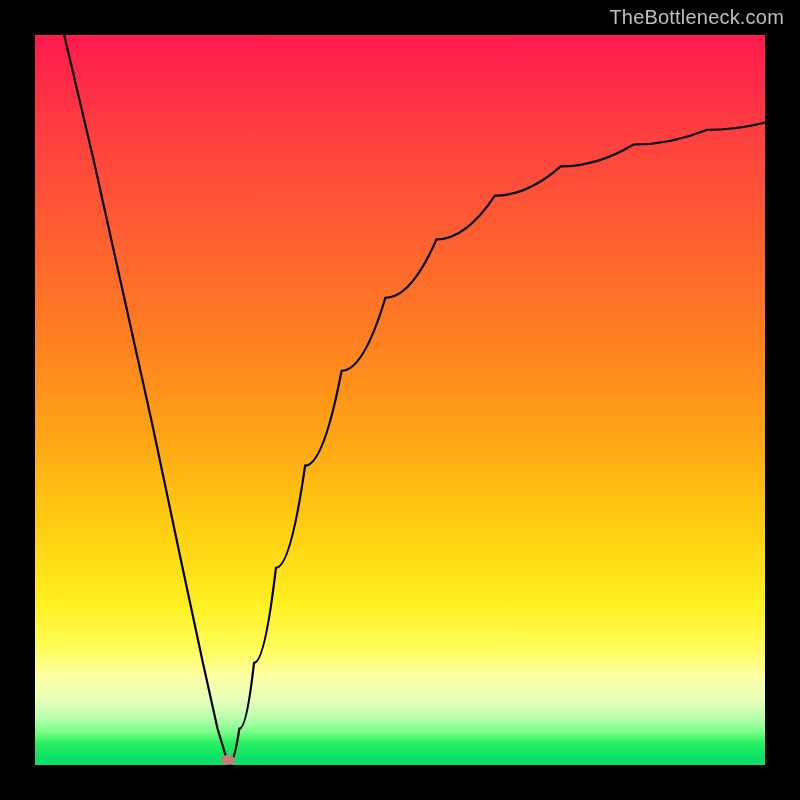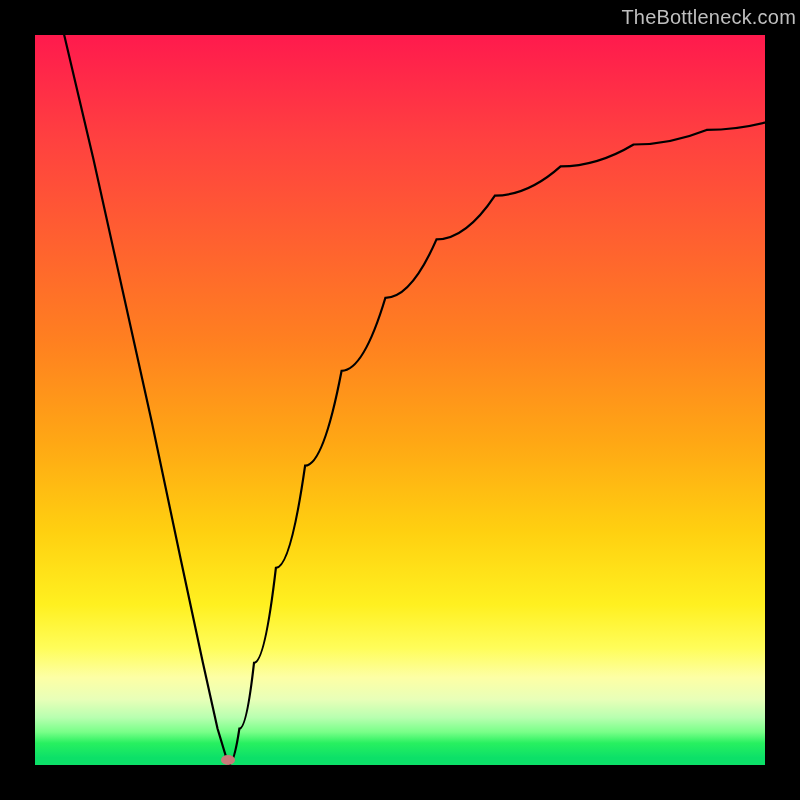--- a/index.html
+++ b/index.html
@@ -54,21 +54,21 @@
     position: absolute;
     width: 14px;
     height: 10px;
     border-radius: 50%;
     background: #c97a7a;
     transform: translate(-50%, -50%);
   }
   .watermark {
     position: absolute;
     top: 6px;
-    right: 4px;
+    right: 16px;
     color: #bfbfbf;
     font-size: 20px;
     font-weight: 500;
     letter-spacing: 0.2px;
     user-select: none;
   }
 </style>
 </head>
 <body>
 

